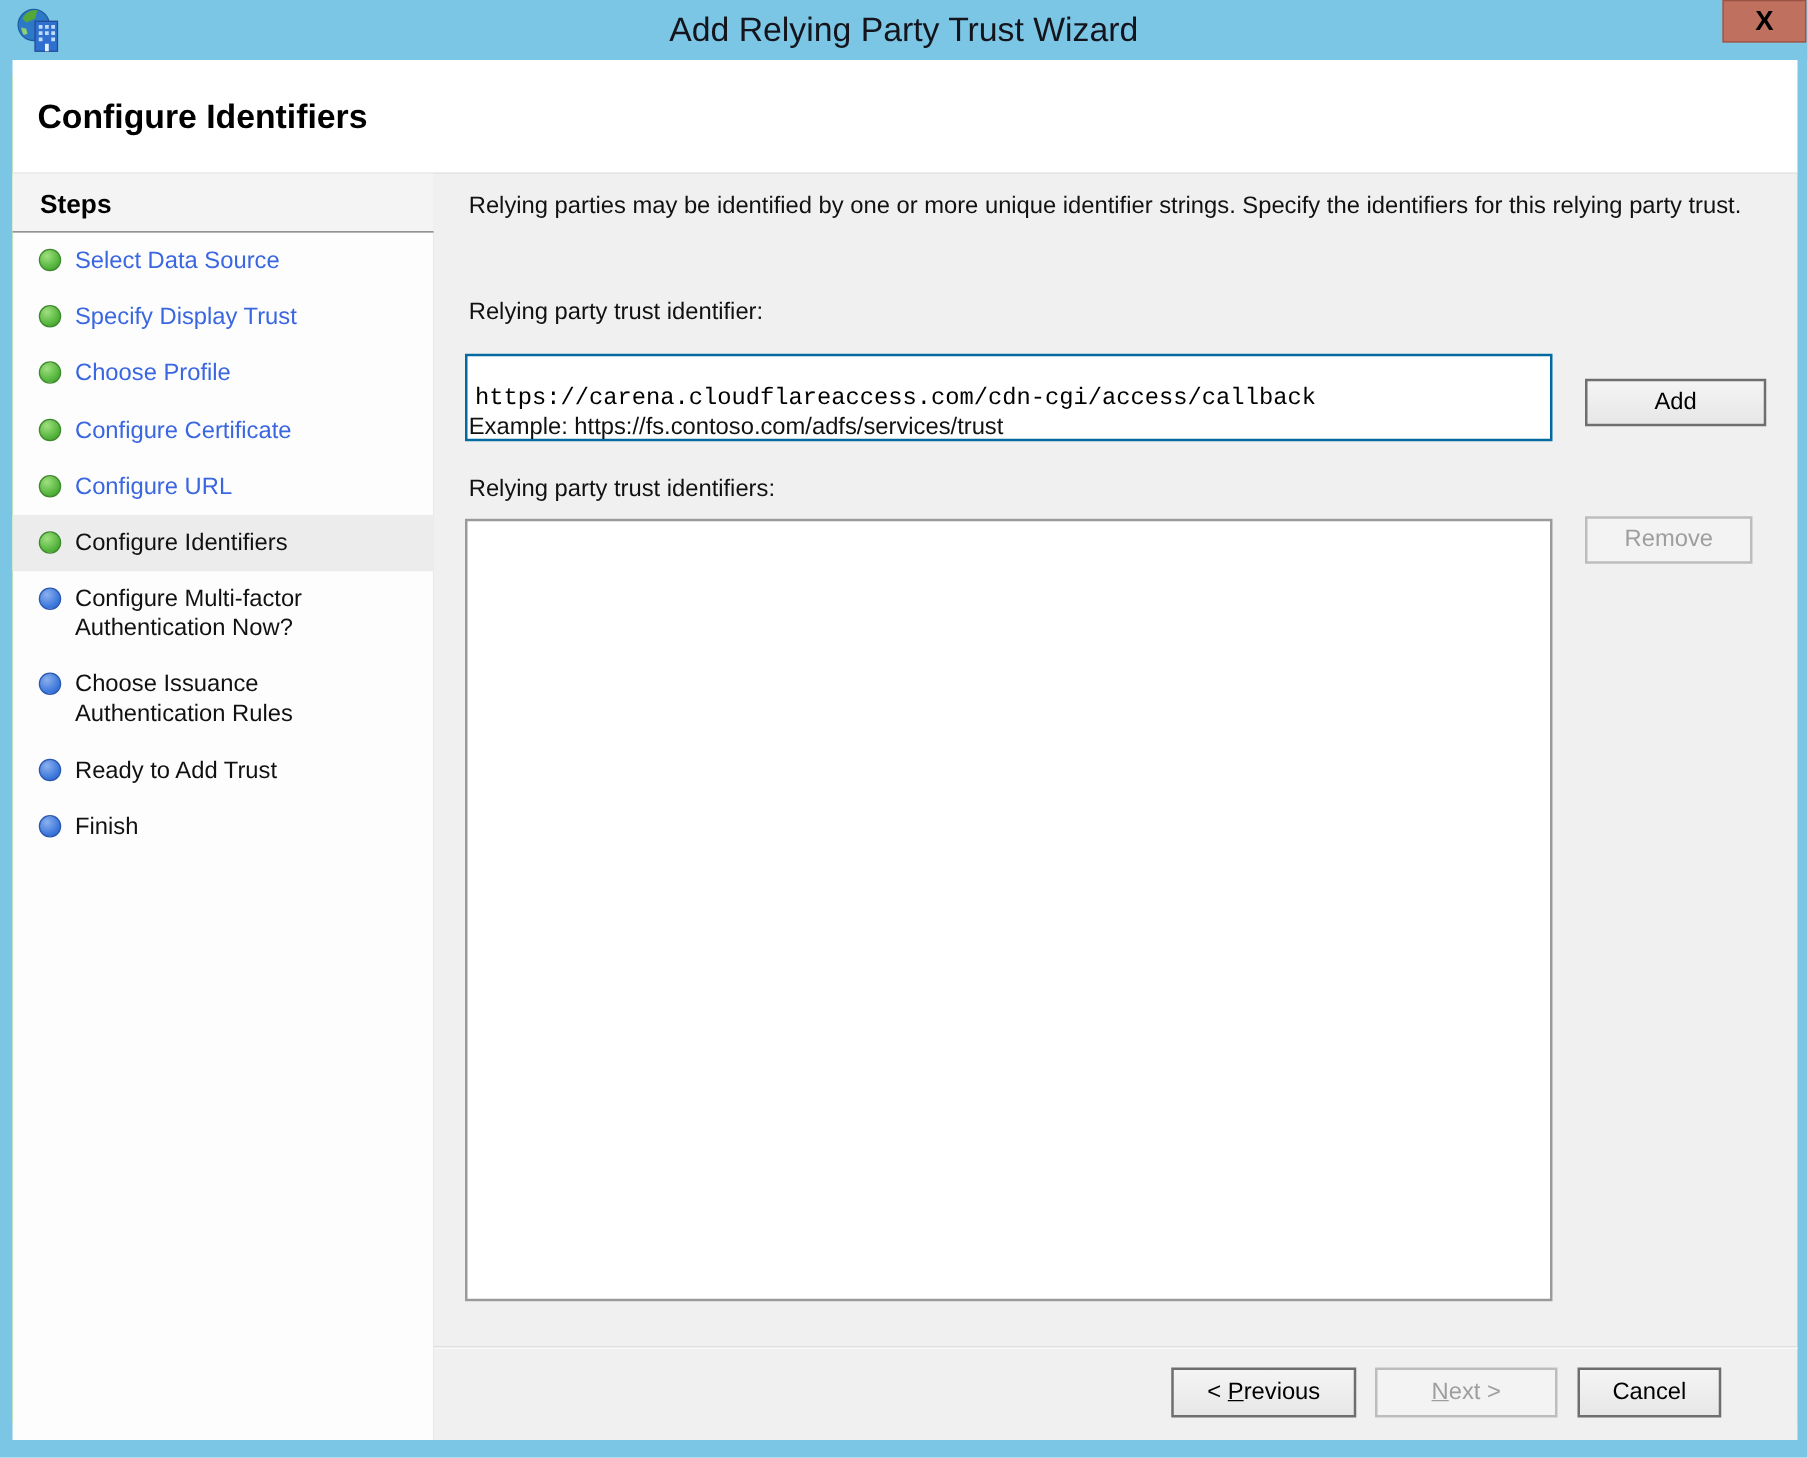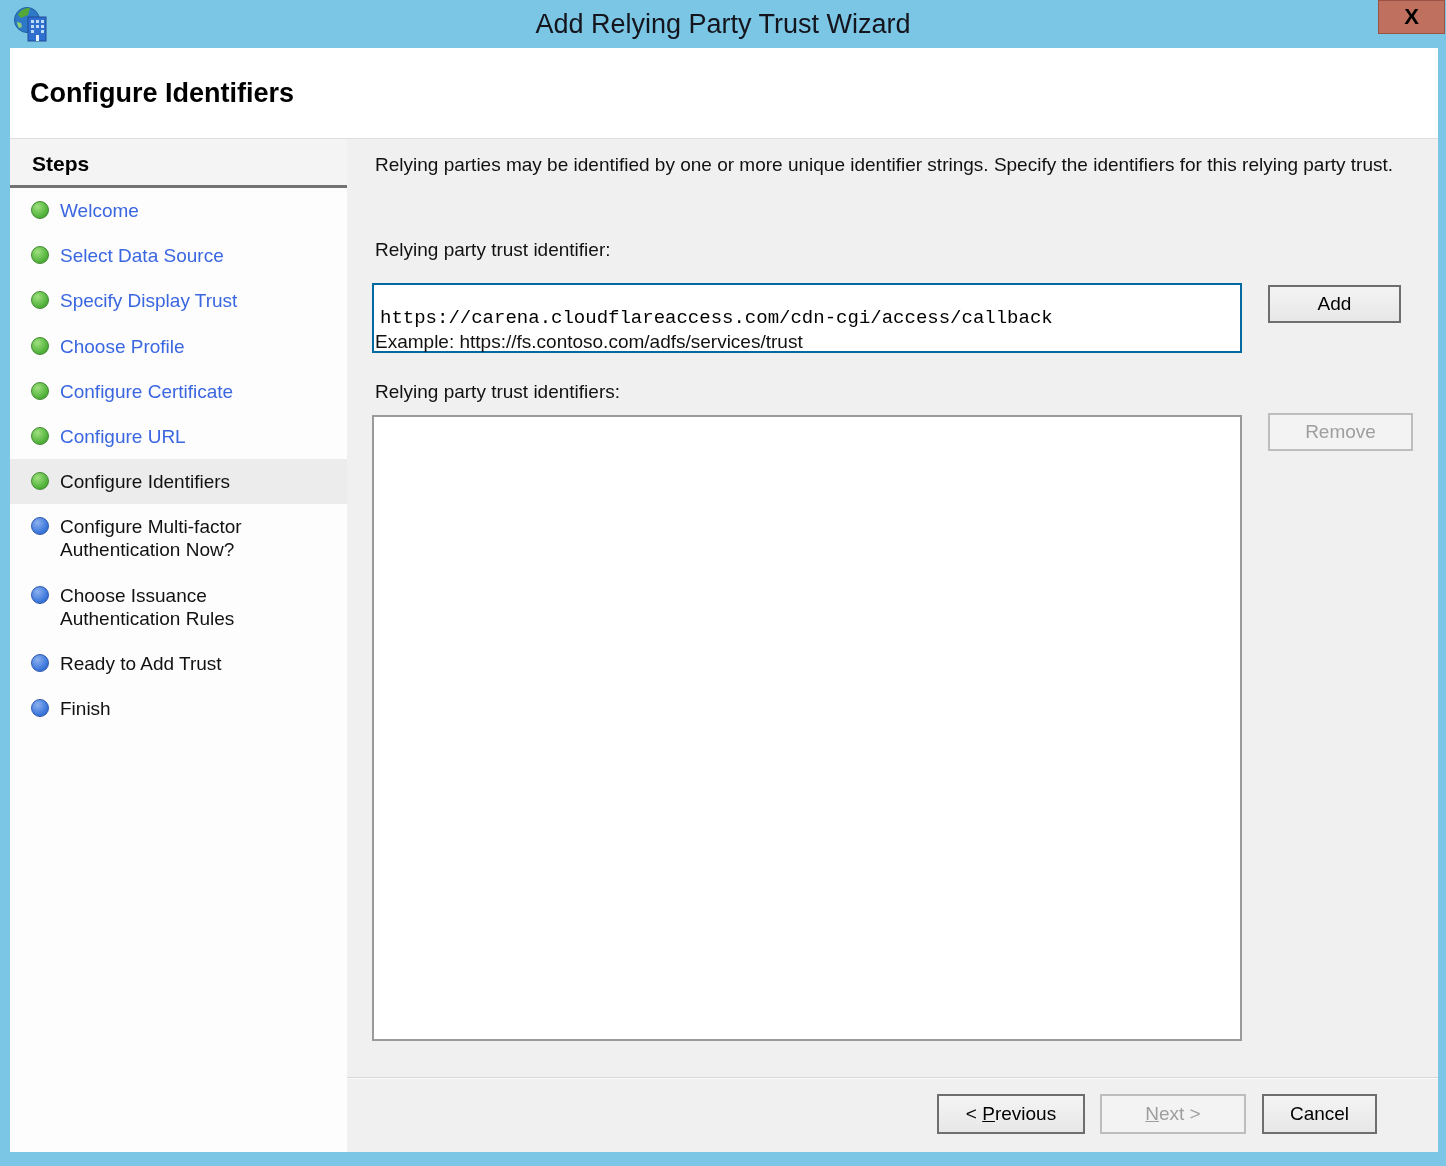--- a/index.html
+++ b/index.html
@@ -45,21 +45,21 @@
   .body-region{
     position:absolute;left:0;top:91px;right:0;bottom:0;
     display:flex;
   }
   
   .sidebar{
     width:337px;flex:0 0 337px;background:#FDFDFD;
     position:relative;
   }
   .steps-heading{
-    background:#F4F4F4;border-bottom:3px solid #737373;
+    background:#F4F4F4;border-bottom:1px solid #737373;
     font-size:21px;font-weight:bold;color:#000;
     padding:13px 0 9px 22px;
   }
   .step{
     position:relative;
     padding:11px 52px 11px 50px;
     font-size:19px;line-height:1.22;
   }
   .step .bullet{
     position:absolute;left:21px;top:13px;
@@ -102,22 +102,22 @@
   
   .btn{
     font-family:"Liberation Sans",sans-serif;font-size:19px;color:#000;
     background:linear-gradient(#F4F4F4,#E7E7E7);
     border:2px solid #6E6E6E;cursor:pointer;
     text-align:center;padding:0;
   }
   .btn:disabled{
     border-color:#BDBDBD;color:#9E9E9E;background:#F3F3F3;cursor:default;
   }
-  .add-btn{left:921px;top:146px;width:133px;height:38px;position:absolute;text-align:center;}
-  .remove-btn{left:921px;top:274px;width:145px;height:38px;position:absolute;}
+  .add-btn{left:921px;top:164px;width:145px;height:38px;position:absolute;text-align:center;}
+  .remove-btn{left:921px;top:274px;width:134px;height:38px;position:absolute;}
   .footer-sep{
     position:absolute;left:0;right:0;top:938px;height:0;
     border-top:1px solid #D7D7D7;border-bottom:1px solid #FBFBFB;
   }
   .prev-btn{position:absolute;left:590px;top:955px;width:148px;height:40px;}
   .next-btn{position:absolute;left:753px;top:955px;width:146px;height:40px;}
   .cancel-btn{position:absolute;left:915px;top:955px;width:115px;height:40px;}
 </style>
 </head>
 <body>
@@ -148,21 +148,20 @@
 </div>
 
 <div class="inner">
   <div class="header-band">
     <h1 class="page-title">Configure Identifiers</h1>
   </div>
   <div class="body-region">
     <div class="sidebar">
       <div class="steps-heading">Steps</div>
       <div id="steps-list">
-          <div class="step done"><span class="bullet"></span><span>Welcome</span></div>
           <div class="step done"><span class="bullet"></span><span>Select Data Source</span></div>
           <div class="step done"><span class="bullet"></span><span>Specify Display Trust</span></div>
           <div class="step done"><span class="bullet"></span><span>Choose Profile</span></div>
           <div class="step done"><span class="bullet"></span><span>Configure Certificate</span></div>
           <div class="step done"><span class="bullet"></span><span>Configure URL</span></div>
           <div class="step current"><span class="bullet"></span><span>Configure Identifiers</span></div>
           <div class="step todo"><span class="bullet"></span><span>Configure Multi-factor Authentication Now?</span></div>
           <div class="step todo"><span class="bullet"></span><span>Choose Issuance Authentication Rules</span></div>
           <div class="step todo"><span class="bullet"></span><span>Ready to Add Trust</span></div>
           <div class="step todo"><span class="bullet"></span><span>Finish</span></div>

